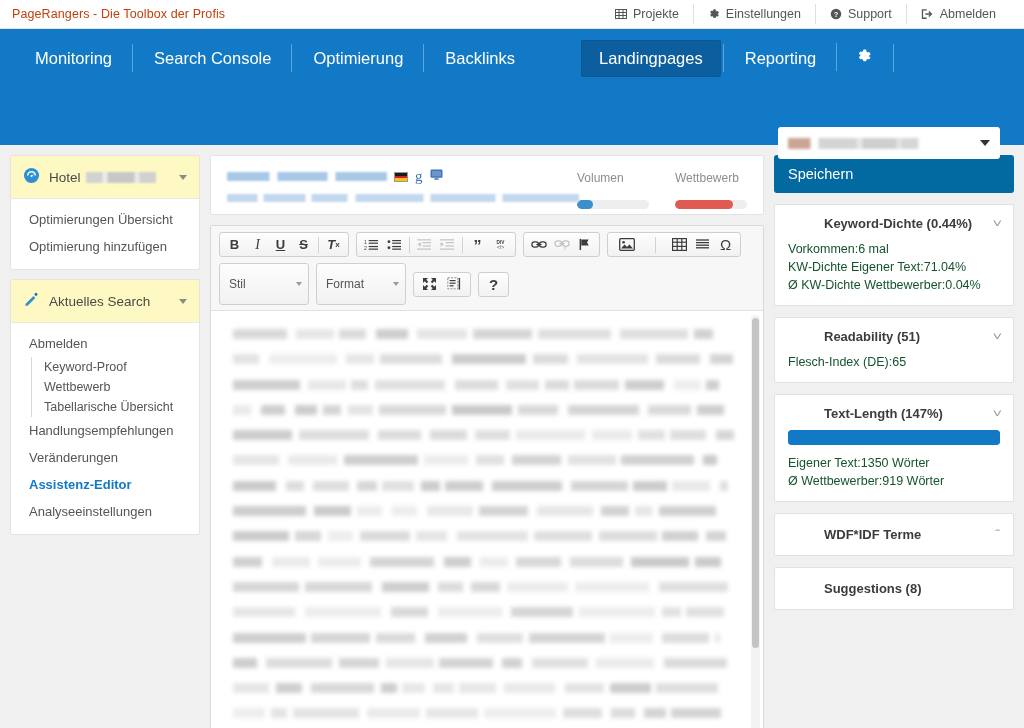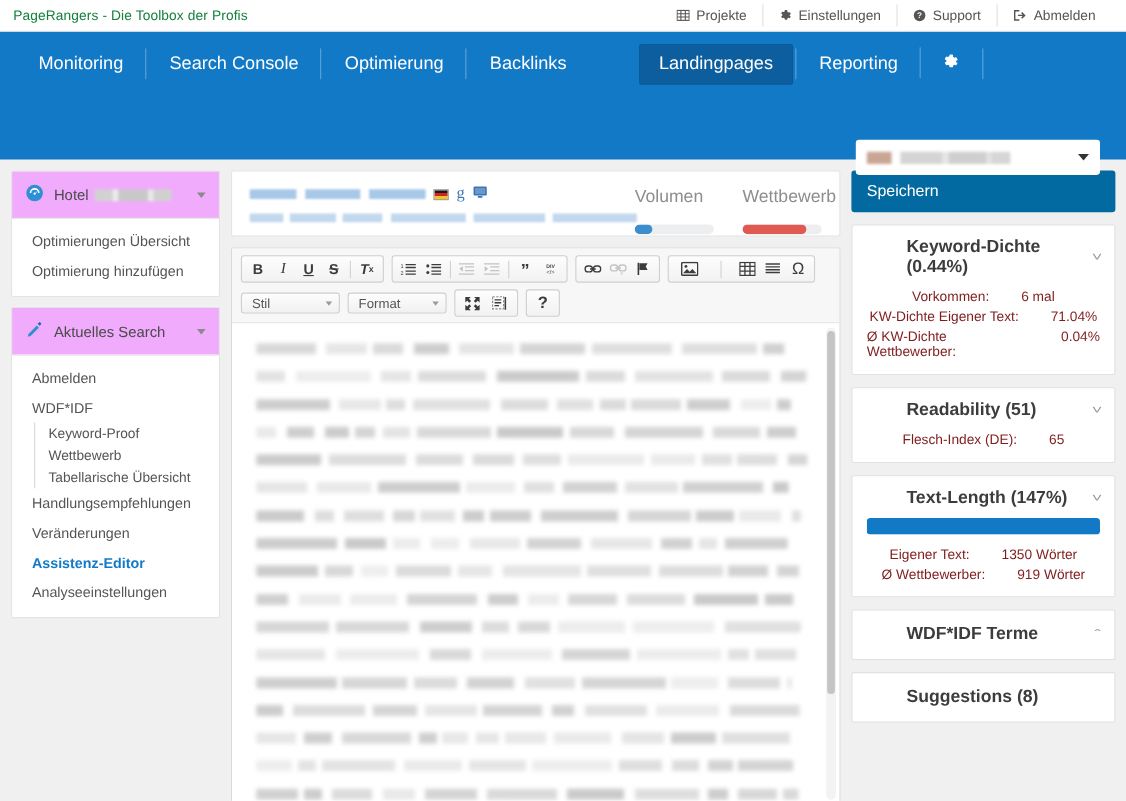--- a/index.html
+++ b/index.html
@@ -20,21 +20,21 @@
     height: 29px;
     background: #ffffff;
     display: flex;
     align-items: center;
     justify-content: space-between;
     padding: 0 14px 0 12px;
     border-bottom: 1px solid #e2e2e2;
   }
   .brand-text {
     font-size: 12.5px;
-    color: #15803d;
+    color: #c2410c;
     letter-spacing: .1px;
   }
   .top-links { display: flex; align-items: center; height: 29px; }
   .top-link {
     display: flex; align-items: center; gap: 6px;
     padding: 0 14px;
     height: 20px;
     font-size: 12.5px;
     color: #555;
     border-left: 1px solid #e0e0e0;
@@ -137,21 +137,21 @@
     background: #fff;
     border: 1px solid #e4e4e4;
     border-radius: 2px;
     margin-bottom: 9px;
   }
   .panel-head {
     display: flex;
     align-items: center;
     gap: 9px;
     padding: 11px 12px;
-    background: #f0abfc;
+    background: #fef9c3;
     border-bottom: 1px solid #e8e8e8;
     cursor: pointer;
   }
   .panel-head .ph-title {
     flex: 1;
     font-size: 13.5px;
     color: #4a4a4a;
     display: flex;
     align-items: center;
     gap: 5px;
@@ -243,21 +243,21 @@
     width: 14px; height: 10px;
     background: linear-gradient(#1a1a1a 0 33.3%, #d32020 33.3% 66.6%, #f5c518 66.6% 100%);
     border: 1px solid #999;
     display: inline-block;
   }
   .gplus { font-size: 15px; color: #3b73b9; font-family: "Liberation Serif", serif; line-height: 1; }
   .monitor-icon { color: #3b73b9; }
 
   .kw-metrics { display: flex; gap: 26px; padding-top: 2px; }
   .metric { width: 72px; }
-  .metric-label { font-size: 16px; color: #8d8d8d; margin-bottom: 15px; }
+  .metric-label { font-size: 12px; color: #8d8d8d; margin-bottom: 15px; }
   .metric-bar {
     height: 9px;
     background: #eceeef;
     border-radius: 5px;
     overflow: hidden;
   }
   .metric-fill { height: 100%; border-radius: 5px; }
   .metric-value { font-size: 11.5px; color: #8d8d8d; margin-top: 22px; }
 
   
@@ -290,21 +290,21 @@
     border-radius: 2px;
     padding: 0 3px;
   }
   .tb-btn.dis { color: #c3c3c3; cursor: default; }
   .tb-sep { width: 1px; height: 16px; background: #d2d2d2; margin: 0 3px; }
   .tb-select {
     display: flex; align-items: center; justify-content: space-between;
     background: linear-gradient(#fdfdfd, #f1f1f1);
     border: 1px solid #cfcfcf;
     border-radius: 3px;
-    height: 19px;
+    height: 42px;
     padding: 0 6px 0 9px;
     font-size: 12px;
     color: #555;
     cursor: pointer;
   }
   .tb-select.stil { width: 90px; }
   .tb-select.format { width: 90px; }
   .tb-select .sc {
     width: 0; height: 0;
     border-left: 3.5px solid transparent;
@@ -359,31 +359,30 @@
     background: #fff;
     border: 1px solid #e1e1e1;
     border-radius: 2px;
     margin-bottom: 11px;
   }
   .card-head {
     display: flex; align-items: center; justify-content: space-between;
     padding: 11px 13px 9px 13px;
     cursor: pointer;
   }
-  .card-title { font-size: 16px; font-weight: bold; color: #3c3c3c; padding-left: 36px; }
+  .card-title { font-size: 13px; font-weight: bold; color: #3c3c3c; padding-left: 36px; }
   .chev {
     font-size: 11px; color: #9a9a9a; line-height: 1;
     transform: scaleX(1.5);
   }
   .card-body { padding: 0 13px 11px 13px; }
   .kv {
-    display: flex; justify-content: center;
-    font-size: 12.5px; color: #7f1d1d;
+    display: flex; justify-content: flex-start;
+    font-size: 12.5px; color: #14532d;
     padding: 2px 0;
-    gap: 29px;
   }
   .progress-outer {
     height: 15px;
     background: #e9ecef;
     border-radius: 3px;
     overflow: hidden;
     margin-bottom: 9px;
   }
   .progress-inner { height: 100%; background: #1279c6; border-radius: 3px; }
   .card.collapsed .card-head { padding: 13px 13px; }
@@ -493,21 +492,20 @@
           <svg width="17" height="17" viewBox="0 0 18 18">
               <path fill="#2e8fd4" d="M3 13.3L2.4 16l2.7-.7 8-8-2-2-8 8z"></path>
               <path fill="#1f6fa8" d="M13.1 2.2l-1.3 1.3 2 2 1.3-1.3a.9.9 0 000-1.3l-.7-.7a.9.9 0 00-1.3 0z"></path>
             </svg>
         </span>
         <span class="ph-title">Aktuelles Search</span>
         <span class="ph-caret"></span>
       </div>
       <div class="nav-list">
         <div class="nav-item">Abmelden</div>
-        <div class="nav-item">WDF*IDF</div>
         <div class="nav-sub">
           <div class="nav-item">Keyword-Proof</div>
           <div class="nav-item">Wettbewerb</div>
           <div class="nav-item">Tabellarische Übersicht</div>
         </div>
         <div class="nav-item">Handlungsempfehlungen</div>
         <div class="nav-item">Veränderungen</div>
         <div class="nav-item active">Assistenz-Editor</div>
         <div class="nav-item">Analyseeinstellungen</div>
       </div>

